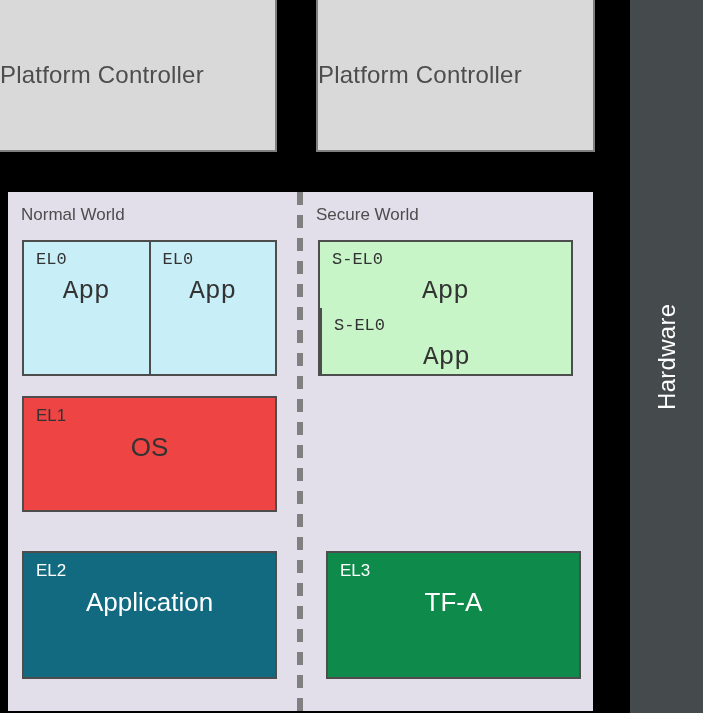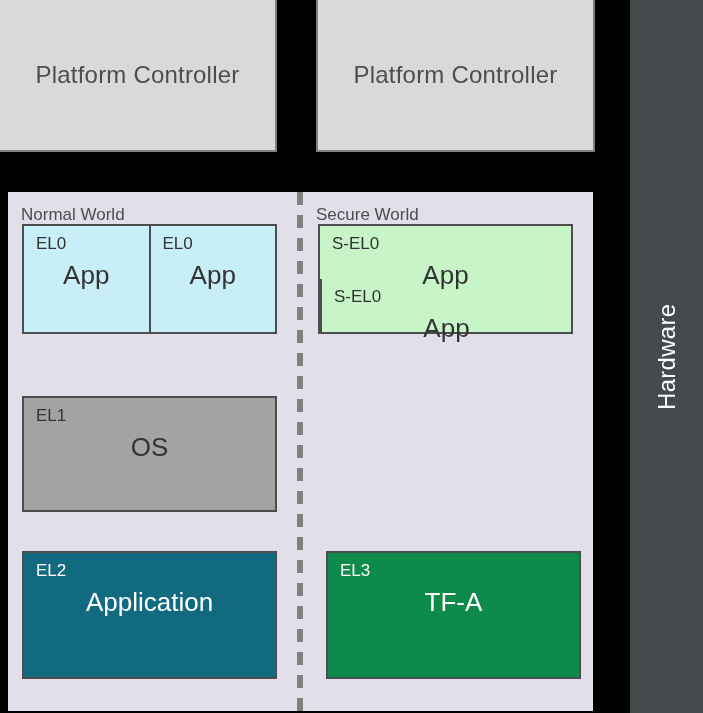--- a/index.html
+++ b/index.html
@@ -17,21 +17,21 @@
   }
 
   
   .platform-box {
     position: absolute;
     background: #D9D9D9;
     border: 2px solid #808080;
     box-sizing: border-box;
     display: flex;
     align-items: center;
-    justify-content: center;
+    justify-content: flex-start;
     color: #4D4D4D;
     font-size: 24px;
     letter-spacing: 0.2px;
   }
   #platform-box-1 { left: 0px;   top: 0px; width: 277px; height: 152px;
                     border-left: none; border-top: none; }
   #platform-box-2 { left: 316px; top: 0px; width: 279px; height: 152px;
                     border-top: none; }
 
   
@@ -125,30 +125,30 @@
     display: flex;
   }
   .split-half {
     position: relative;
     flex: 1 1 0;
     height: 100%;
   }
   .split-half + .split-half { border-left: 2px solid #4D4D4D; }
 
   
-  .row-apps  { top: 32px;  height: 110px; }
+  .row-apps  { top: 48px;  height: 136px; font-family: Liberation Mono, monospace; }
   .row-os    { top: 204px; height: 116px; }
   .row-el23  { top: 359px; height: 128px; padding-left: 8px; }
   .col-left  { left: 14px;  width: 255px; }
   .col-right { left: 310px; width: 255px; flex-direction: column; }
 
   
   .fill-app-normal { background: #C8EEF7; }
   .fill-app-secure { background: #C8F5C8; }
-  .fill-os-normal  { background: #a3a3a3; }
+  .fill-os-normal  { background: #ef4444; }
   .fill-os-secure  { background: #82F0C0; }
   .fill-el2        { background: #126A80; }
   .fill-el3        { background: #0E8A4A; margin-left: 8px; }
 </style>
 </head>
 <body>
 
 <div class="platform-box" id="platform-box-1">
   <span>Platform Controller</span>
 </div>

